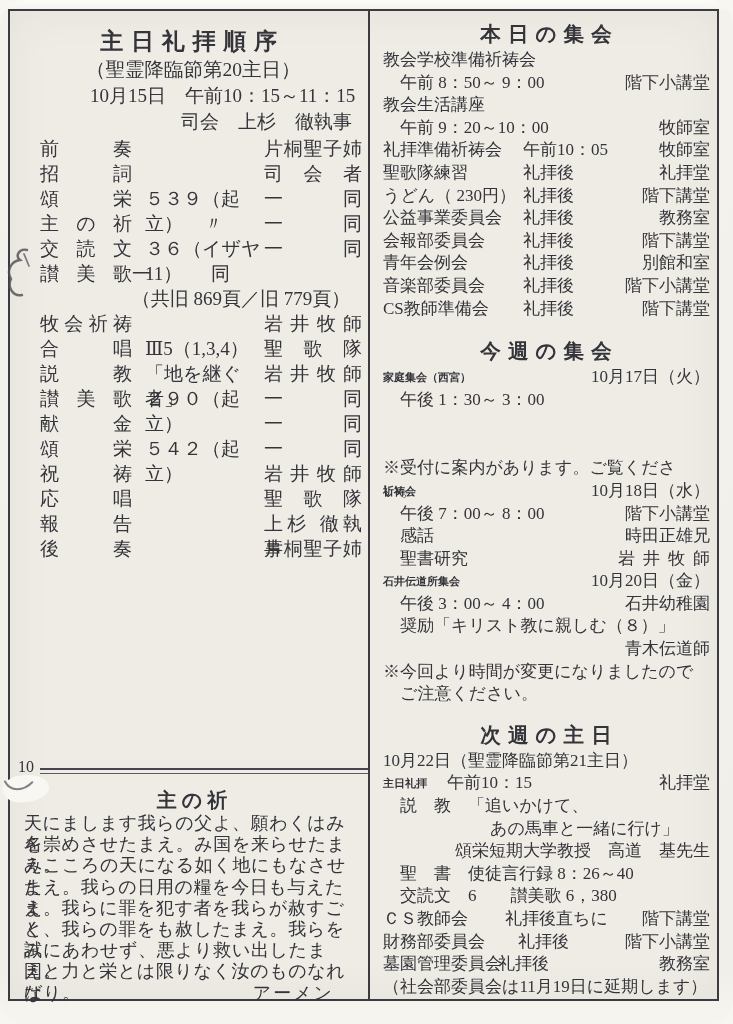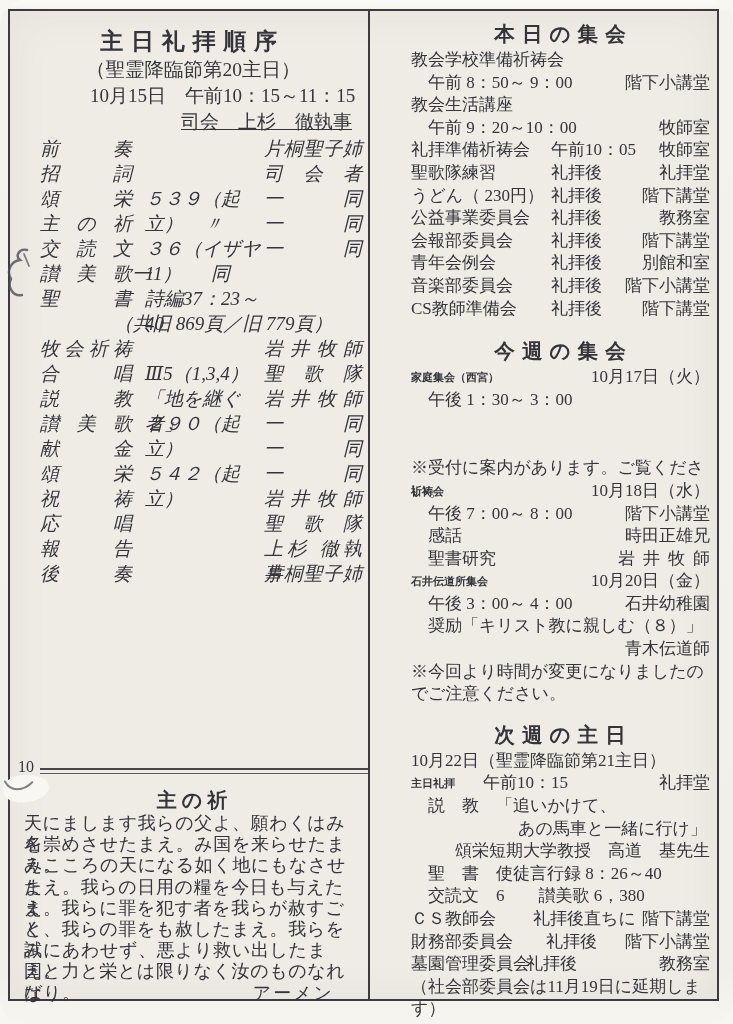--- a/index.html
+++ b/index.html
@@ -22,51 +22,51 @@
   .frame{position:absolute;left:8px;top:9px;width:707px;height:988px;
     border:2px solid #3b3b40;background:#eeece5;box-shadow:inset 0 0 46px rgba(60,55,40,.05);}
   .vline{position:absolute;left:358px;top:0;width:2px;height:100%;background:#3b3b40;}
 
   
   .lcol{position:absolute;left:0;top:0;width:358px;height:100%;font-size:19px;}
   .ltitle{margin-top:16px;height:30px;line-height:30px;text-align:center;
     font-size:23px;font-weight:700;letter-spacing:1px;}
   .lsub{height:26px;line-height:26px;padding-left:76px;font-size:19.5px;}
   .ldate{height:26px;line-height:26px;padding-left:80px;}
-  .lmc{height:26px;line-height:26px;text-align:right;padding-right:16px;text-decoration:underline;}
-  .worder{margin-top:1px;font-style:italic;}
+  .lmc{height:26px;line-height:26px;text-align:right;padding-right:16px;}
+  .worder{margin-top:1px;}
   .wrow{display:flex;height:25px;line-height:25px;padding:0 6px 0 30px;}
   .wname{width:92px;text-align:justify;text-align-last:justify;text-justify:inter-ideograph;}
   .wdet{flex:1;padding-left:13px;}
   .wdet.ditto{padding-left:72px;}
   .wwho{width:98px;text-align:justify;text-align-last:justify;text-justify:inter-ideograph;}
-  .wnote{height:25px;line-height:25px;padding-left:104px;}
+  .wnote{height:25px;line-height:25px;padding-left:104px;text-align:center;}
 
   .pnumrow{position:absolute;left:0;top:746px;width:100%;height:46px;}
   .pnumrow .n{position:absolute;left:8px;top:0;font-size:16px;line-height:20px;}
   .dline{position:absolute;left:30px;right:0;top:11px;height:3px;
     border-top:2px solid #46464c;border-bottom:1px solid #5a5a60;}
   .blob{position:absolute;left:-7px;top:18px;width:46px;height:27px;background:#f8f7f2;
     border-radius:46% 58% 52% 50%;transform:rotate(-7deg);}
   .hmark{position:absolute;left:-5px;top:236px;pointer-events:none;}
 
   .prayer{position:absolute;left:0;top:777px;width:100%;padding:0 8px 0 14px;box-sizing:border-box;}
   .ptitle{height:25px;line-height:25px;text-align:center;font-size:20px;font-weight:700;}
   .pline{height:21.2px;line-height:21.2px;font-size:18px;letter-spacing:.6px;}
   .plast{display:flex;}
   .amen{margin-left:auto;padding-right:26px;letter-spacing:2px;}
 
   
   .rcol{position:absolute;left:360px;top:0;right:0;height:100%;
-    padding:10px 7px 0 13px;box-sizing:border-box;font-size:17px;margin-left:28px;}
+    padding:10px 7px 0 13px;box-sizing:border-box;font-size:17px;}
   .rtitle{height:26px;line-height:26px;text-align:center;font-size:20.5px;
     font-weight:700;margin-bottom:2px;letter-spacing:1px;}
   .rrow{position:relative;display:flex;height:22.6px;line-height:22.6px;}
   .rm{position:absolute;left:140px;top:0;text-align:center;}
-  .rm.a{left:72px;} .rm.b{left:122px;} .rm.c{left:135px;} .rm.d{left:115px;}
+  .rm.a{left:64px;} .rm.b{left:122px;} .rm.c{left:135px;} .rm.d{left:115px;}
   .rr{margin-left:auto;}
   .ind .rl{padding-left:17px;}
   .ind2 .rl{padding-left:107px;}
   .gap{margin-top:46px;}
   .bold .rl{font-family:"Liberation Sans","DejaVu Sans",sans-serif;font-weight:700;font-size:11px;}
   .jr{width:92px;text-align:justify;text-align-last:justify;text-justify:inter-ideograph;}
   .sec2{margin-top:18px;}
   .sec3{margin-top:16px;}
 </style>
 </head>
@@ -109,25 +109,20 @@
             <span class="wwho">一同</span>
           </div>
         <div class="wrow">
             <span class="wname">交読文</span>
             <span class="wdet">３６（イザヤ11）</span>
             <span class="wwho">一同</span>
           </div>
         <div class="wrow">
             <span class="wname">讃美歌</span>
             <span class="wwho">一同</span>
-          </div>
-        <div class="wrow">
-            <span class="wname">聖書</span>
-            <span class="wdet">詩編37：23～40</span>
-            <span class="wwho"></span>
           </div>
         <div class="wnote">（共旧 869頁／旧 779頁）</div>
         <div class="wrow">
             <span class="wname">牧会祈祷</span>
             <span class="wdet"></span>
             <span class="wwho">岩井牧師</span>
           </div>
         <div class="wrow">
             <span class="wname">合唱</span>
             <span class="wdet">Ⅲ5（1,3,4）</span>

